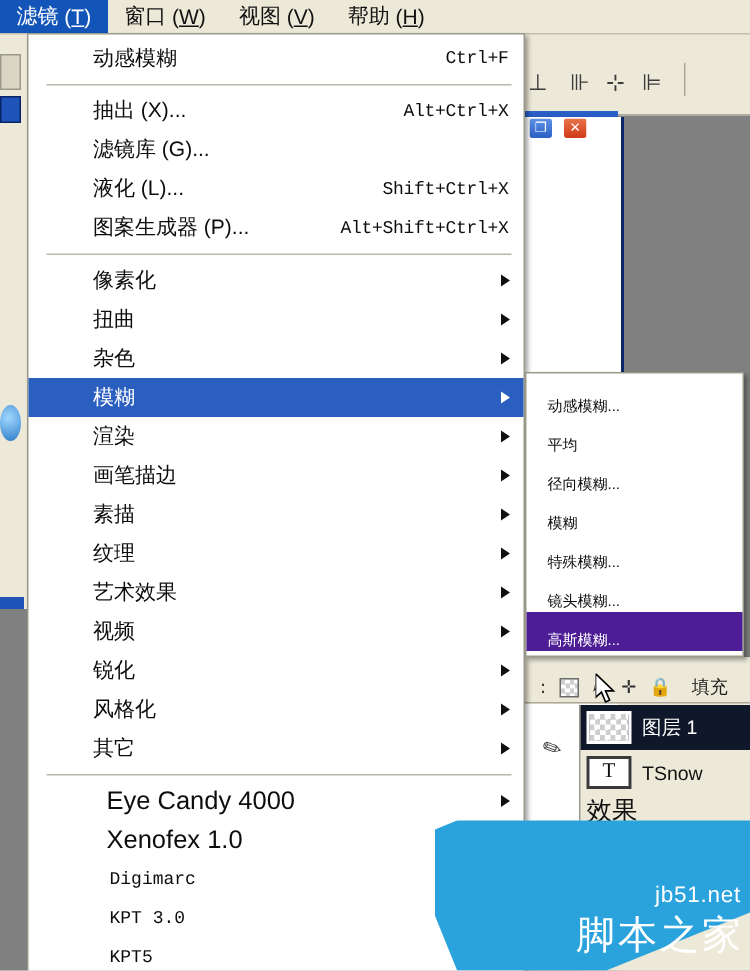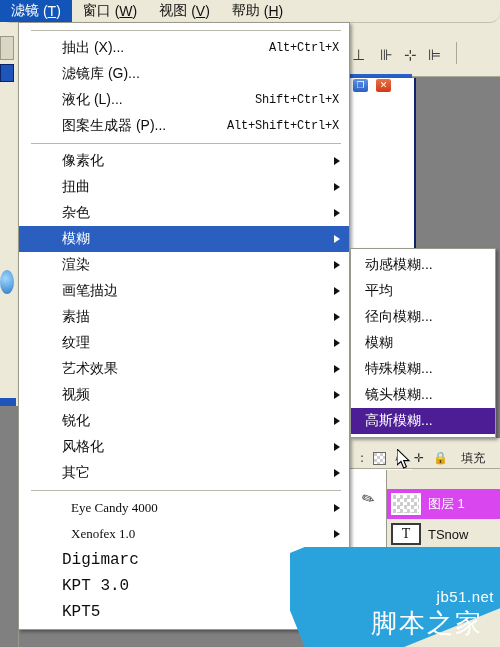--- a/index.html
+++ b/index.html
@@ -67,21 +67,21 @@
 
   
   .layers{
     position:absolute;left:386px;top:470px;width:114px;height:177px;
     background:#ece9d8;border-left:1px solid #9a9a8c;
   }
   .layer-row{
     position:relative;height:30px;display:flex;align-items:center;gap:7px;
     padding-left:4px;box-sizing:border-box;
   }
-  .layer-row.sel{background:#d946ef;margin-top:19px;}
+  .layer-row.sel{background:#0f172a;}
   .layer-thumb{
     width:30px;height:22px;border:1px solid #5c5c5c;box-sizing:border-box;
     background:repeating-conic-gradient(#ffffff 0% 25%,#cdcdcd 0% 50%) 0 0/7px 7px;
   }
   .layer-row.sel .layer-thumb{border:2px solid #ffffff;}
   .layer-thumb.t{
     background:#ffffff;display:flex;align-items:center;justify-content:center;
     font-family:"Liberation Serif",serif;font-size:14px;color:#111;
     border:2px solid #3a3a3a;
   }
@@ -114,21 +114,21 @@
   .sliver-b1{position:absolute;left:0;top:36px;width:14px;height:24px;background:#d9d6c4;border:1px solid #9a9a8c;box-sizing:border-box;}
   .sliver-b2{position:absolute;left:0;top:64px;width:14px;height:18px;background:#1f55b8;border:1px solid #0a246a;box-sizing:border-box;}
   .sliver-b3{position:absolute;left:0;top:270px;width:14px;height:24px;border-radius:50%;background:radial-gradient(circle at 40% 35%,#9fd8ff,#2d79c7);}
   .sliver-b4{position:absolute;left:0;top:398px;width:16px;height:8px;background:#1f55b8;}
   .sliver-grey{position:absolute;left:0;top:406px;width:18px;height:241px;background:#808080;}
 
   
   .menubar{
     position:absolute;left:0;top:0;width:500px;height:22px;
     background:#ece9d8;border-bottom:1px solid #c3c0ae;
-    display:flex;align-items:stretch;border-radius:10px;
+    display:flex;align-items:stretch;
   }
   .menubar-item{
     padding:0 11px;display:flex;align-items:center;
     font-size:14px;color:#111;white-space:nowrap;
     font-family:"Liberation Sans",sans-serif;
   }
   .menubar-item.active{background:#1254b8;color:#ffffff;}
   .mnemo{text-decoration:underline;}
 
   
@@ -149,34 +149,34 @@
     position:absolute;right:10px;top:0;height:26px;line-height:26px;
     font-family:"Liberation Mono","DejaVu Sans Mono",monospace;
     font-size:12px;letter-spacing:-.2px;color:#0d0d0d;
   }
   .mi .arrow{
     position:absolute;right:9px;top:50%;margin-top:-4px;
     width:0;height:0;border-left:6px solid #111;
     border-top:4px solid transparent;border-bottom:4px solid transparent;
   }
   .mi.sel .arrow{border-left-color:#ffffff;}
-  .mi.plugin{padding-left:52px;font-family:Liberation Serif, serif;font-size:13px;}
-  .mi.plugin2{padding-left:43px;font-family:"Liberation Mono","DejaVu Sans Mono",monospace;font-size:16px;text-align:center;}
+  .mi.plugin{padding-left:52px;font-family:Liberation Sans, sans-serif;font-size:17px;}
+  .mi.plugin2{padding-left:54px;font-family:"Liberation Mono","DejaVu Sans Mono",monospace;font-size:12px;text-align:center;}
   .msep{height:1px;background:#b8b8ac;margin:4px 8px 4px 12px;}
 
   
   .submenu{
     position:absolute;left:350px;top:248px;width:146px;
     background:#ffffff;border:1px solid #9a9a8c;
     box-shadow:2px 2px 3px rgba(0,0,0,.35);
     box-sizing:border-box;padding:3px 0 3px 0;
   }
   .smi{
-    height:26px;display:flex;align-items:center;padding-left:14px;
-    font-size:14px;color:#0d0d0d;white-space:nowrap;
+    height:26px;display:flex;align-items:flex-end;padding-left:14px;
+    font-size:10px;color:#0d0d0d;white-space:nowrap;
     font-family:"Liberation Sans",sans-serif;box-sizing:border-box;
   }
   .smi.sel{background:#4c1d95;color:#ffffff;}
 
   
   .cursor{
     position:absolute;left:397px;top:449px;width:14px;height:21px;
     pointer-events:none;
   }
 
@@ -186,21 +186,21 @@
   }
   .wm-band{
     position:absolute;left:-20px;top:14px;width:290px;height:130px;
     background:#2aa3dd;transform:rotate(-22deg);transform-origin:0 0;
   }
   .wm-url{
     position:absolute;right:6px;bottom:42px;color:#ffffff;font-size:15px;
     font-family:"Liberation Sans",sans-serif;letter-spacing:.5px;
   }
   .wm-cn{
-    position:absolute;right:17px;bottom:6px;color:#ffffff;font-size:26px;
+    position:absolute;right:4px;bottom:6px;color:#ffffff;font-size:26px;
     font-family:"Liberation Sans",sans-serif;letter-spacing:2px;
   }
 </style>
 </head>
 <body>
 
 <div id="root">
 
   <div class="bg-toolbar"></div>
   <div class="bg-toolbar2"></div>
@@ -269,20 +269,24 @@
       <span>视图</span>
       <span>&nbsp;(<span class="mnemo">V</span>)</span>
     </div>
     <div class="menubar-item">
       <span>帮助</span>
       <span>&nbsp;(<span class="mnemo">H</span>)</span>
     </div>
   </div>
 
   <div class="menu" id="filter-menu">
+      <div class="mi">
+        <span>动感模糊</span>
+        <span class="accel">Ctrl+F</span>
+      </div>
       <div class="msep"></div>
       <div class="mi">
         <span>抽出 (X)...</span>
         <span class="accel">Alt+Ctrl+X</span>
       </div>
       <div class="mi">
         <span>滤镜库 (G)...</span>
       </div>
       <div class="mi">
         <span>液化 (L)...</span>

